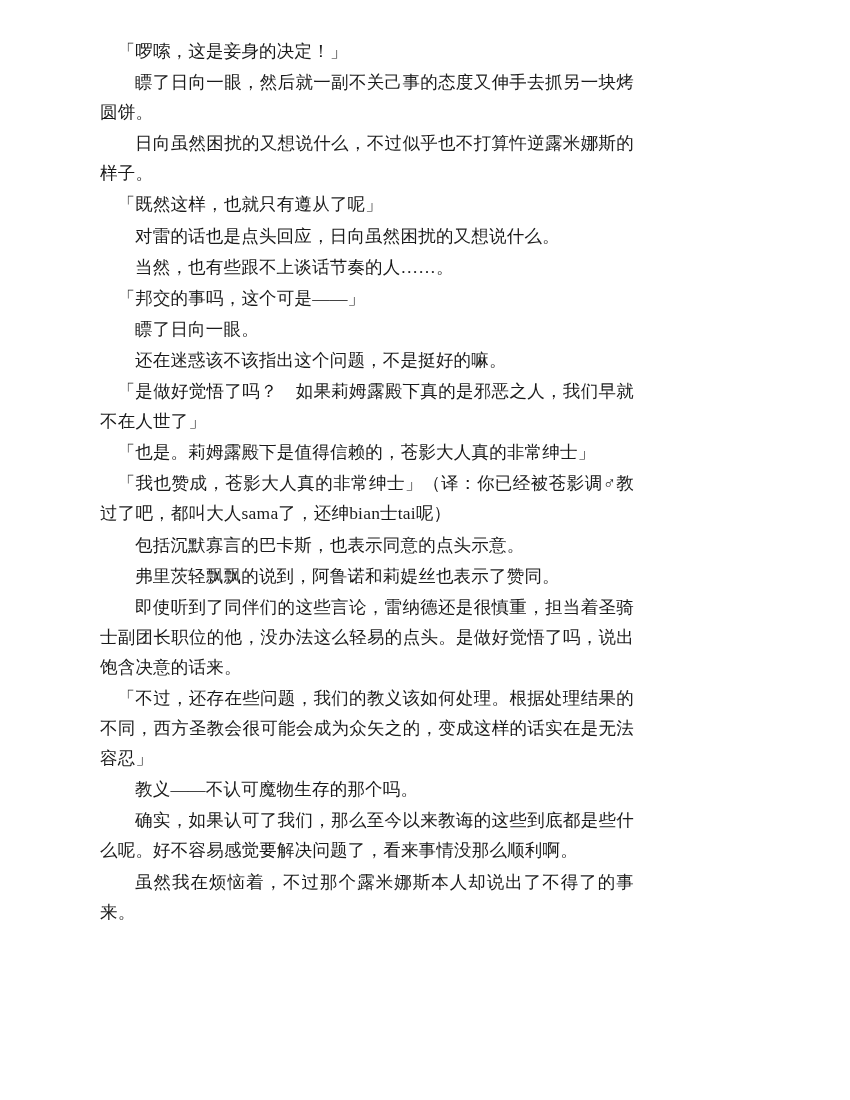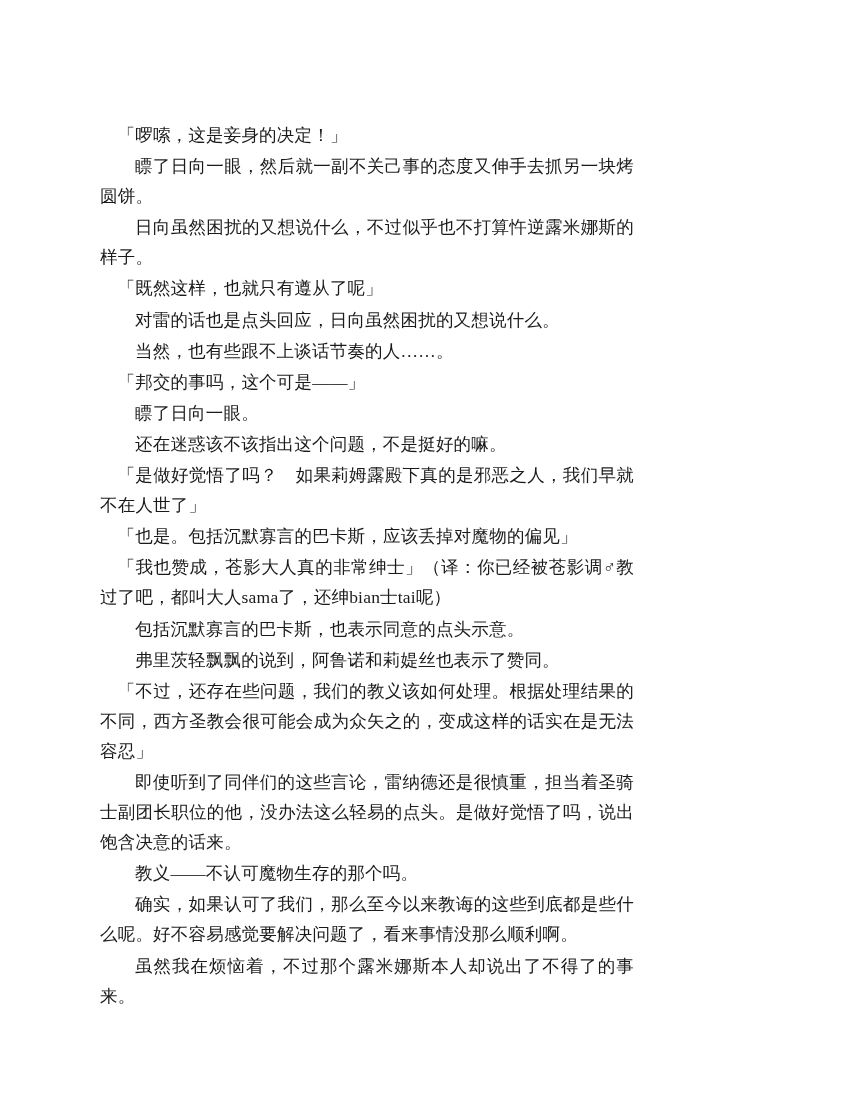--- a/index.html
+++ b/index.html
@@ -12,21 +12,21 @@
     background: #ffffff;
     font-family: "Liberation Serif", "DejaVu Serif", serif;
     color: #1a1a1a;
     overflow: hidden;
   }
   .page {
     position: relative;
     width: 730px;
     height: 1100px;
     box-sizing: border-box;
-    padding: 120px 96px 60px 100px;
+    padding: 36px 96px 60px 100px;
   }
   .content {
     font-size: 17.5px;
     line-height: 1.72;
     text-align: justify;
     letter-spacing: 0.2px;
   }
   .para {
     margin: 0 0 1px 0;
     text-indent: 2em;
@@ -44,23 +44,23 @@
     <p class="para quote">「啰嗦，这是妾身的决定！」</p>
     <p class="para">瞟了日向一眼，然后就一副不关己事的态度又伸手去抓另一块烤圆饼。</p>
     <p class="para">日向虽然困扰的又想说什么，不过似乎也不打算忤逆露米娜斯的样子。</p>
     <p class="para quote">「既然这样，也就只有遵从了呢」</p>
     <p class="para">对雷的话也是点头回应，日向虽然困扰的又想说什么。</p>
     <p class="para">当然，也有些跟不上谈话节奏的人……。</p>
     <p class="para quote">「邦交的事吗，这个可是——」</p>
     <p class="para">瞟了日向一眼。</p>
     <p class="para">还在迷惑该不该指出这个问题，不是挺好的嘛。</p>
     <p class="para quote">「是做好觉悟了吗？　如果莉姆露殿下真的是邪恶之人，我们早就不在人世了」</p>
-    <p class="para quote">「也是。包括沉默寡言的巴卡斯，应该丢掉对魔物的偏见」</p>
+    <p class="para quote">「也是。莉姆露殿下是值得信赖的，苍影大人真的非常绅士」</p>
     <p class="para quote">「我也赞成，苍影大人真的非常绅士」（译：你已经被苍影调♂教过了吧，都叫大人sama了，还绅bian士tai呢）</p>
     <p class="para">包括沉默寡言的巴卡斯，也表示同意的点头示意。</p>
     <p class="para">弗里茨轻飘飘的说到，阿鲁诺和莉媞丝也表示了赞同。</p>
+    <p class="para">即使听到了同伴们的这些言论，雷纳德还是很慎重，担当着圣骑士副团长职位的他，没办法这么轻易的点头。是做好觉悟了吗，说出饱含决意的话来。</p>
     <p class="para quote">「不过，还存在些问题，我们的教义该如何处理。根据处理结果的不同，西方圣教会很可能会成为众矢之的，变成这样的话实在是无法容忍」</p>
-    <p class="para">即使听到了同伴们的这些言论，雷纳德还是很慎重，担当着圣骑士副团长职位的他，没办法这么轻易的点头。是做好觉悟了吗，说出饱含决意的话来。</p>
     <p class="para">教义——不认可魔物生存的那个吗。</p>
     <p class="para">确实，如果认可了我们，那么至今以来教诲的这些到底都是些什么呢。好不容易感觉要解决问题了，看来事情没那么顺利啊。</p>
     <p class="para">虽然我在烦恼着，不过那个露米娜斯本人却说出了不得了的事来。</p>
   </div>
 </div>
 
 </body></html>

